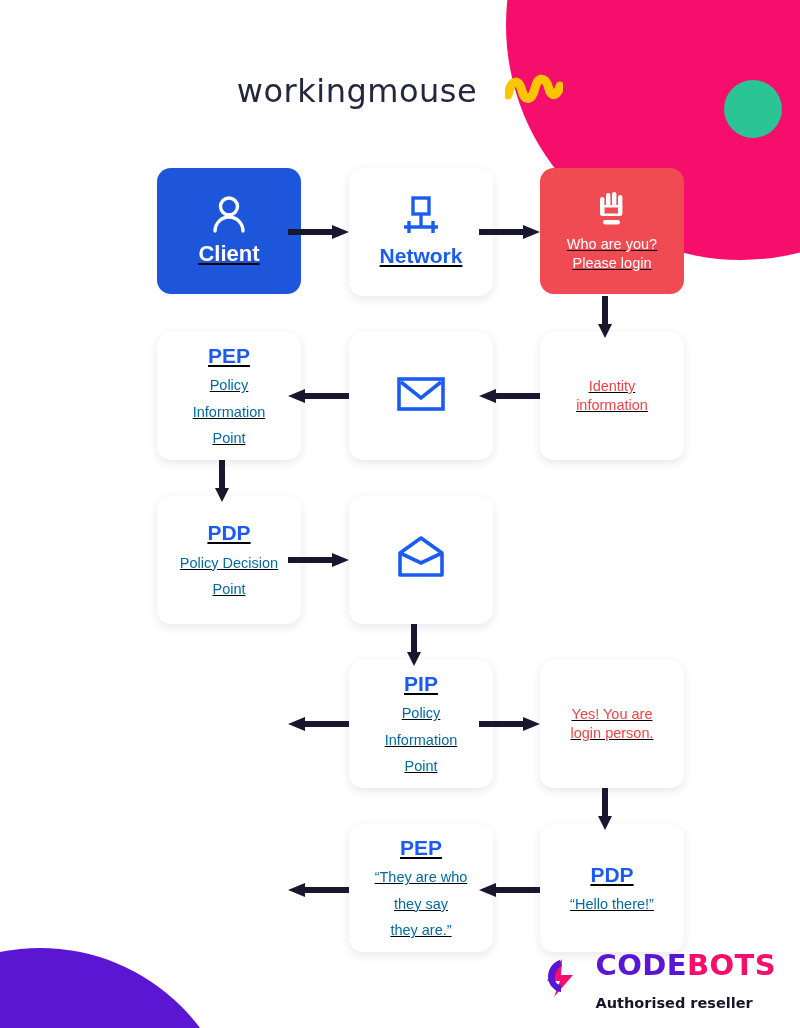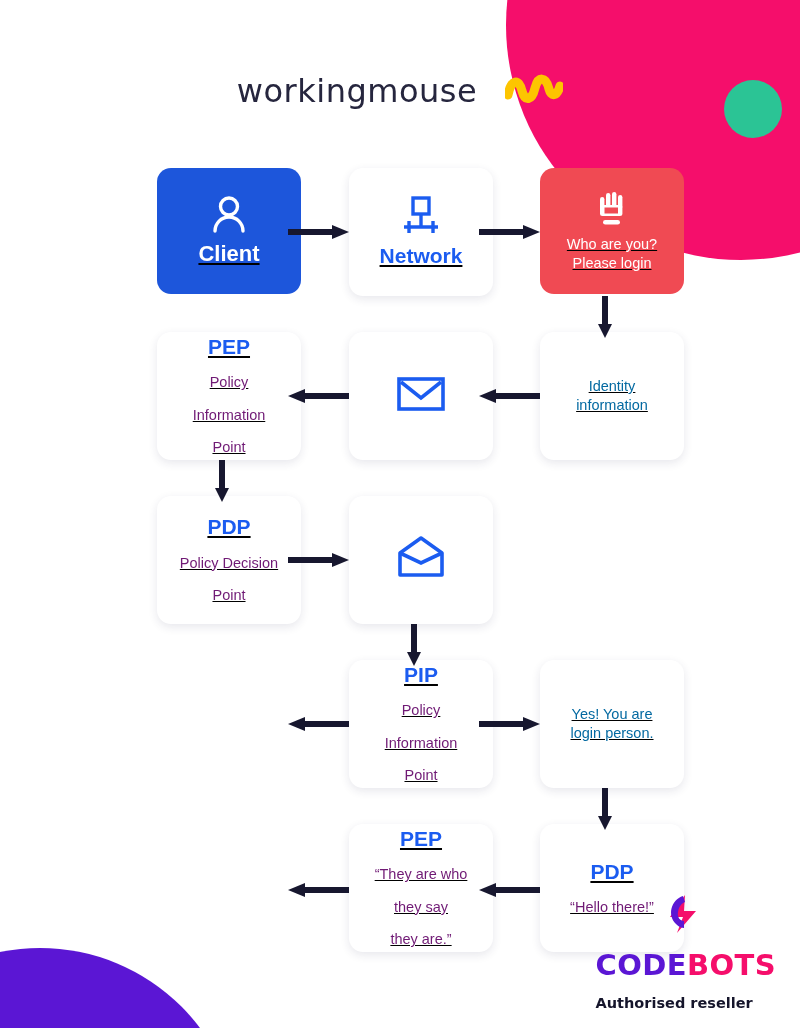--- a/index.html
+++ b/index.html
@@ -122,27 +122,27 @@
   .node-title {
     font-size: 21px;
     font-weight: 700;
     line-height: 1.15;
     color: #1B5CF0;
   }
   .node-title.white { color: #ffffff; font-size: 22px; }
   .node-sub {
     font-size: 14.5px;
     line-height: 1.28;
-    color: #701a75;
-    margin-top: 14px;
+    color: #0369a1;
+    margin-top: 8px;
   }
   .node-text {
     font-size: 14.5px;
     line-height: 1.32;
-    color: #0369a1;
+    color: #ef4444;
   }
   .node-text.white { color: #ffffff; }
   .node-text.dark { color: #141431; }
   .icon-wrap {
     display: flex;
     align-items: center;
     justify-content: center;
     margin-bottom: 6px;
   }
 
@@ -155,21 +155,20 @@
 
   
   .footer {
     position: absolute;
     right: 24px;
     bottom: 18px;
     display: flex;
     align-items: center;
     gap: 10px;
     z-index: 5;
-    flex-direction: column;
   }
   .cb-text-block { display: flex; flex-direction: column; line-height: 1; }
   .cb-word {
     font-size: 29px;
     font-weight: 700;
     letter-spacing: 0.4px;
     font-family: "DejaVu Sans", sans-serif;
   }
   .cb-code { color: #5B16D4; }
   .cb-bots { color: #F50E6B; }

